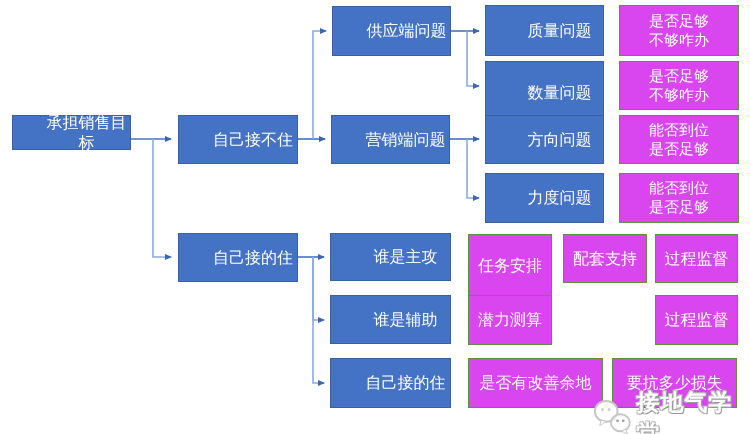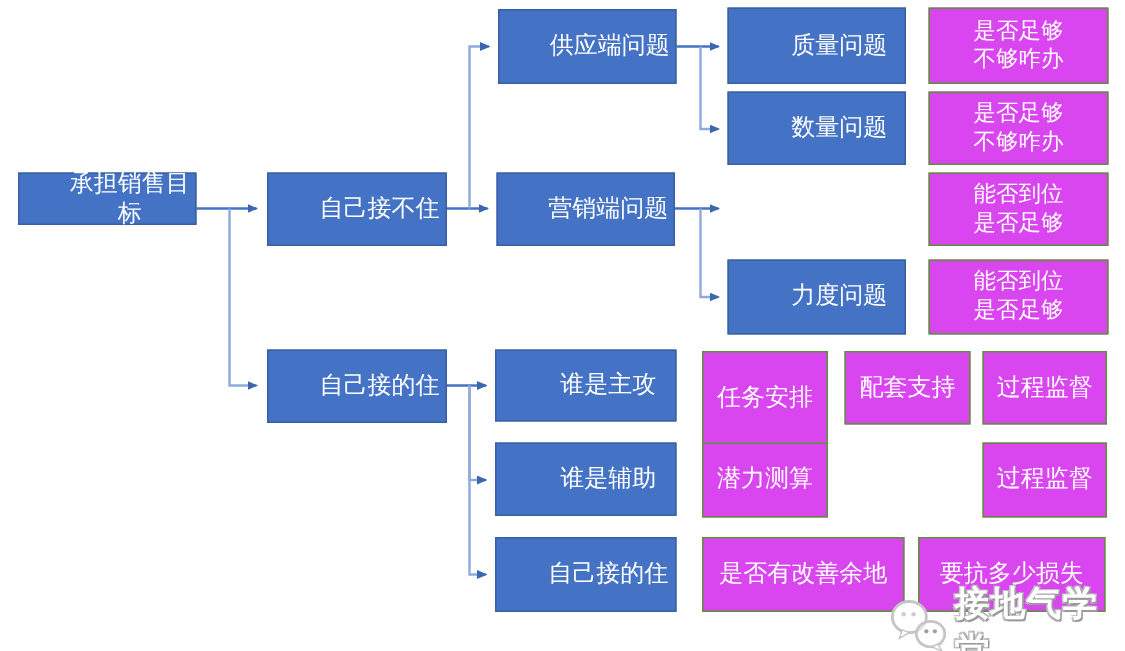--- a/index.html
+++ b/index.html
@@ -73,21 +73,22 @@
   <div class="node blue" style="left:178px;top:233px;width:120px;height:49px">自己接的住</div>
 
   <div class="node blue" style="left:332px;top:6px;width:119px;height:50px">供应端问题</div>
   <div class="node blue" style="left:331px;top:115px;width:119px;height:49px">营销端问题</div>
 
   <div class="node blue" style="left:330px;top:233px;width:121px;height:48px">谁是主攻</div>
   <div class="node blue" style="left:330px;top:295px;width:121px;height:49px">谁是辅助</div>
   <div class="node blue" style="left:330px;top:358px;width:121px;height:50px">自己接的住</div>
 
   <div class="node blue" style="left:485px;top:5px;width:119px;height:51px">质量问题</div>
-  <div class="node blue" style="left:485px;top:61px;width:119px;height:49px">数量问题</div>
+  <div class="node blue" style="left:485px;top:61px;width:119px;height:64px">数量问题</div>
+  <div class="node blue" style="left:485px;top:115px;width:119px;height:49px">方向问题</div>
   <div class="node blue" style="left:485px;top:173px;width:119px;height:50px">力度问题</div>
 
   <div class="node green small" style="left:619px;top:5px;width:120px;height:51px">是否足够
 不够咋办</div>
   <div class="node green small" style="left:619px;top:61px;width:120px;height:49px">是否足够
 不够咋办</div>
   <div class="node green small" style="left:619px;top:115px;width:120px;height:49px">能否到位
 是否足够</div>
   <div class="node green small" style="left:619px;top:173px;width:120px;height:50px">能否到位
 是否足够</div>

